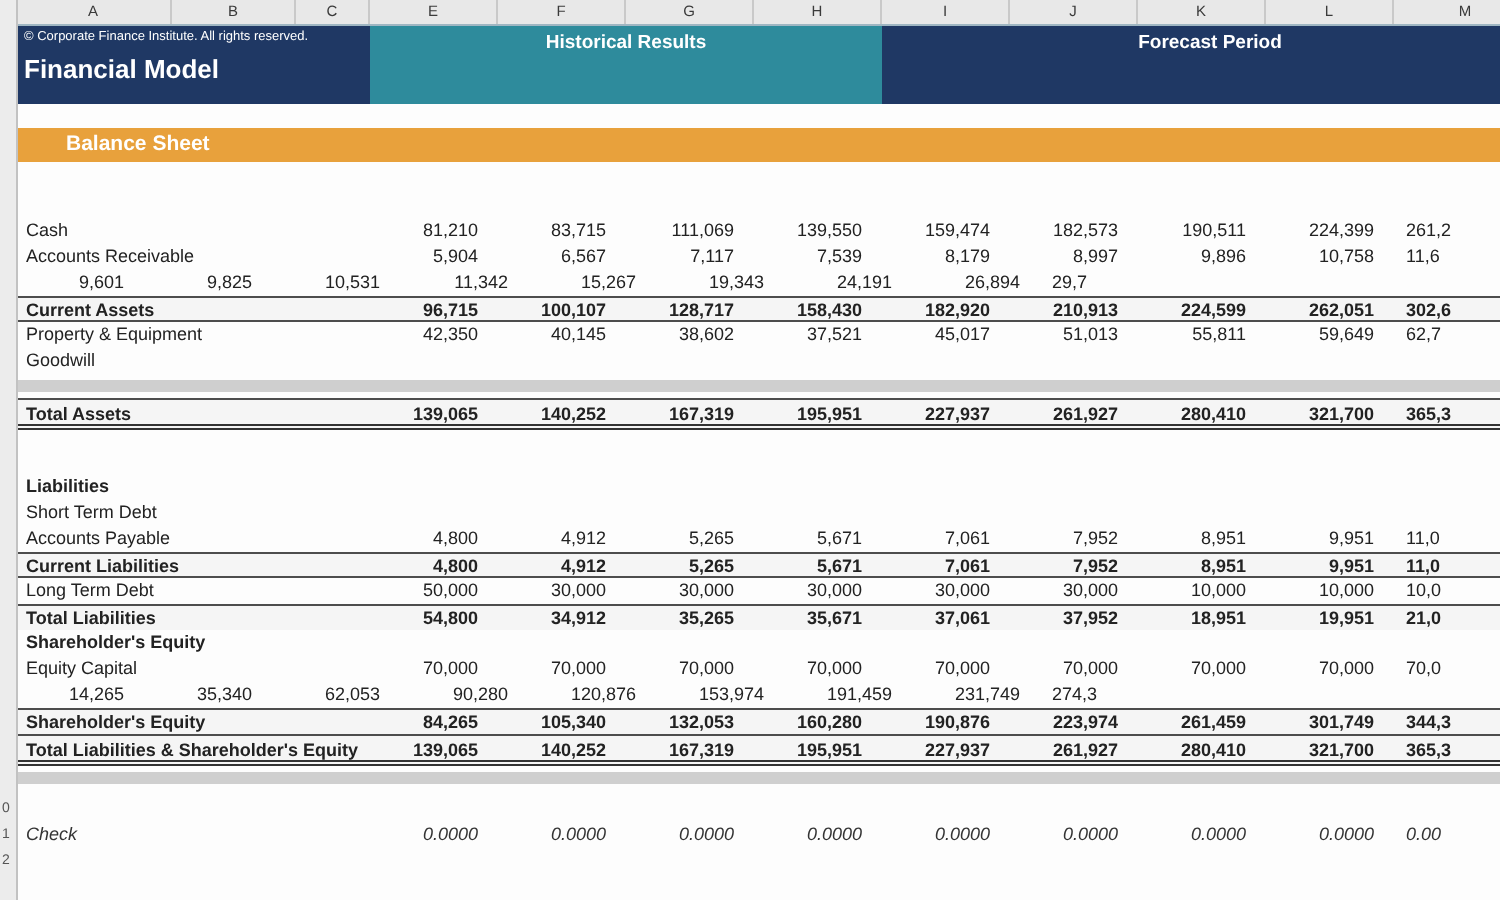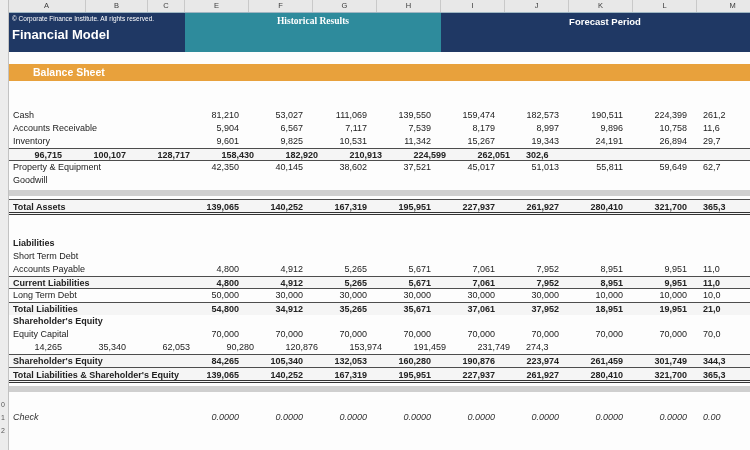--- a/index.html
+++ b/index.html
@@ -17,21 +17,21 @@
            border-bottom:1px solid #9fb6c2;z-index:5;width:761px;}
   .letter{font-size:7.5px;color:#3a3a3a;text-align:center;line-height:12px;
           border-right:1px solid #c9c9c9;box-sizing:border-box;}
   .wA{width:78px}.wB{width:62px}.wC{width:37px}.wY{width:64px}.wM{width:72px}
 
   
   .headerband{position:absolute;left:8px;top:12px;height:40px;display:flex;}
   .hb-left{width:177px;background:#1F3864;color:#fff;box-sizing:border-box;padding:3px 0 0 4px;}
   .copyright{font-size:6.5px;line-height:8px;white-space:nowrap;overflow:hidden;}
   .fm-title{font-size:13px;font-weight:bold;margin-top:4px;white-space:nowrap;}
-  .hb-hist{width:256px;background:#2E8B9C;font-family:Liberation Serif, serif;}
+  .hb-hist{width:256px;background:#2E8B9C;}
   .hb-fc{width:328px;background:#1F3864;}
   .hb-label{font-size:9.5px;font-weight:bold;color:#fff;text-align:center;height:16px;line-height:19px;}
   .hb-years{display:flex;height:24px;margin-top:32px;}
   .yearcell{width:64px;box-sizing:border-box;text-align:right;padding-right:12px;
             font-size:10.5px;font-weight:bold;color:#fff;line-height:21px;}
   .yearcell.clip{width:72px;text-align:left;padding:0 0 0 38px;}
 
   
   .content{position:absolute;left:8px;top:52px;width:753px;}
   .spacer1{height:12px}
@@ -118,21 +118,21 @@
           <div class="cell"></div>
           <div class="cell"></div>
           <div class="cell"></div>
           <div class="cell"></div>
           <div class="cell"></div>
           <div class="cell last"></div>
         </div>
         <div class="row item">
           <div class="lbl">Cash</div>
           <div class="cell">81,210</div>
-          <div class="cell">53,027</div>
+          <div class="cell">83,715</div>
           <div class="cell">111,069</div>
           <div class="cell">139,550</div>
           <div class="cell">159,474</div>
           <div class="cell">182,573</div>
           <div class="cell">190,511</div>
           <div class="cell">224,399</div>
           <div class="cell last">261,2</div>
         </div>
         <div class="row item">
           <div class="lbl">Accounts Receivable</div>
@@ -140,32 +140,32 @@
           <div class="cell">6,567</div>
           <div class="cell">7,117</div>
           <div class="cell">7,539</div>
           <div class="cell">8,179</div>
           <div class="cell">8,997</div>
           <div class="cell">9,896</div>
           <div class="cell">10,758</div>
           <div class="cell last">11,6</div>
         </div>
         <div class="row item">
-          <div class="lbl">Inventory</div>
           <div class="cell">9,601</div>
           <div class="cell">9,825</div>
           <div class="cell">10,531</div>
           <div class="cell">11,342</div>
           <div class="cell">15,267</div>
           <div class="cell">19,343</div>
           <div class="cell">24,191</div>
           <div class="cell">26,894</div>
           <div class="cell last">29,7</div>
         </div>
         <div class="row subtotal">
+          <div class="lbl">Current Assets</div>
           <div class="cell">96,715</div>
           <div class="cell">100,107</div>
           <div class="cell">128,717</div>
           <div class="cell">158,430</div>
           <div class="cell">182,920</div>
           <div class="cell">210,913</div>
           <div class="cell">224,599</div>
           <div class="cell">262,051</div>
           <div class="cell last">302,6</div>
         </div>

